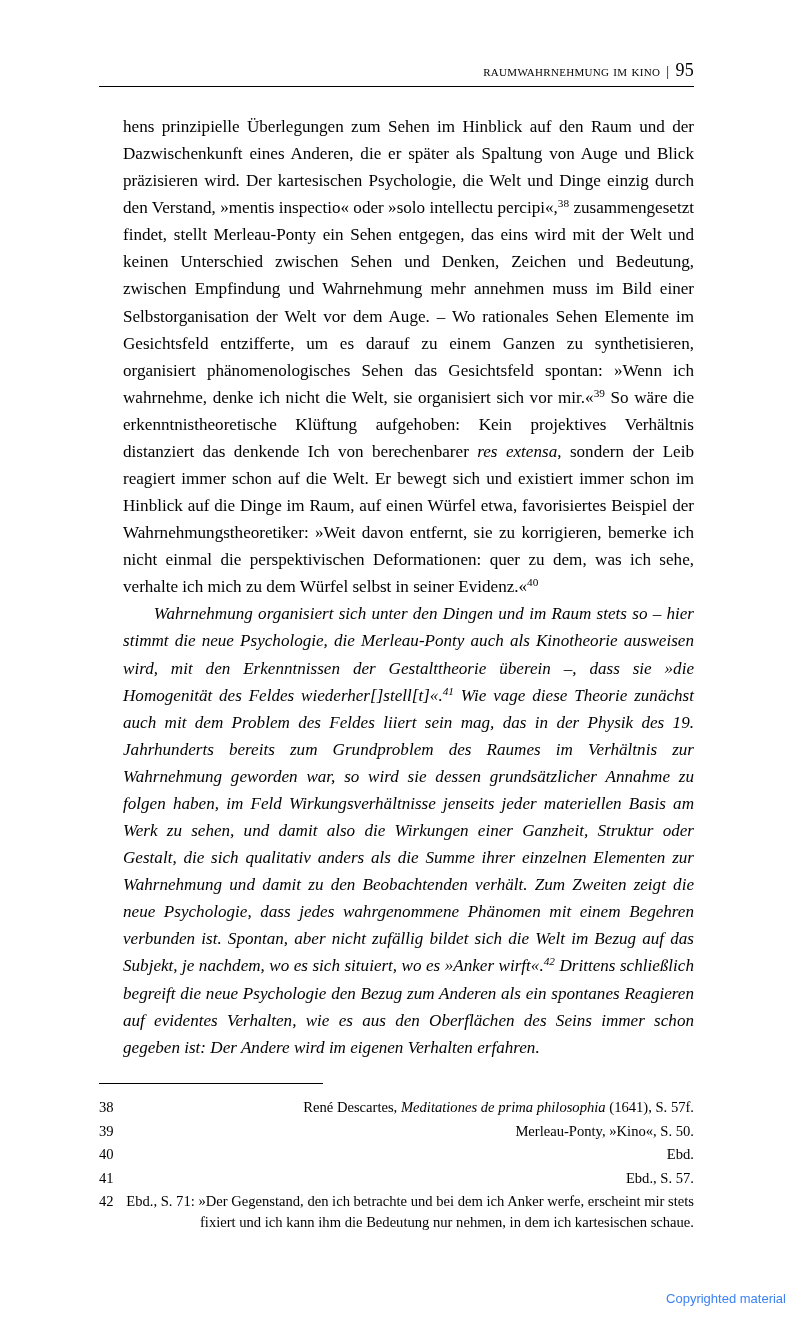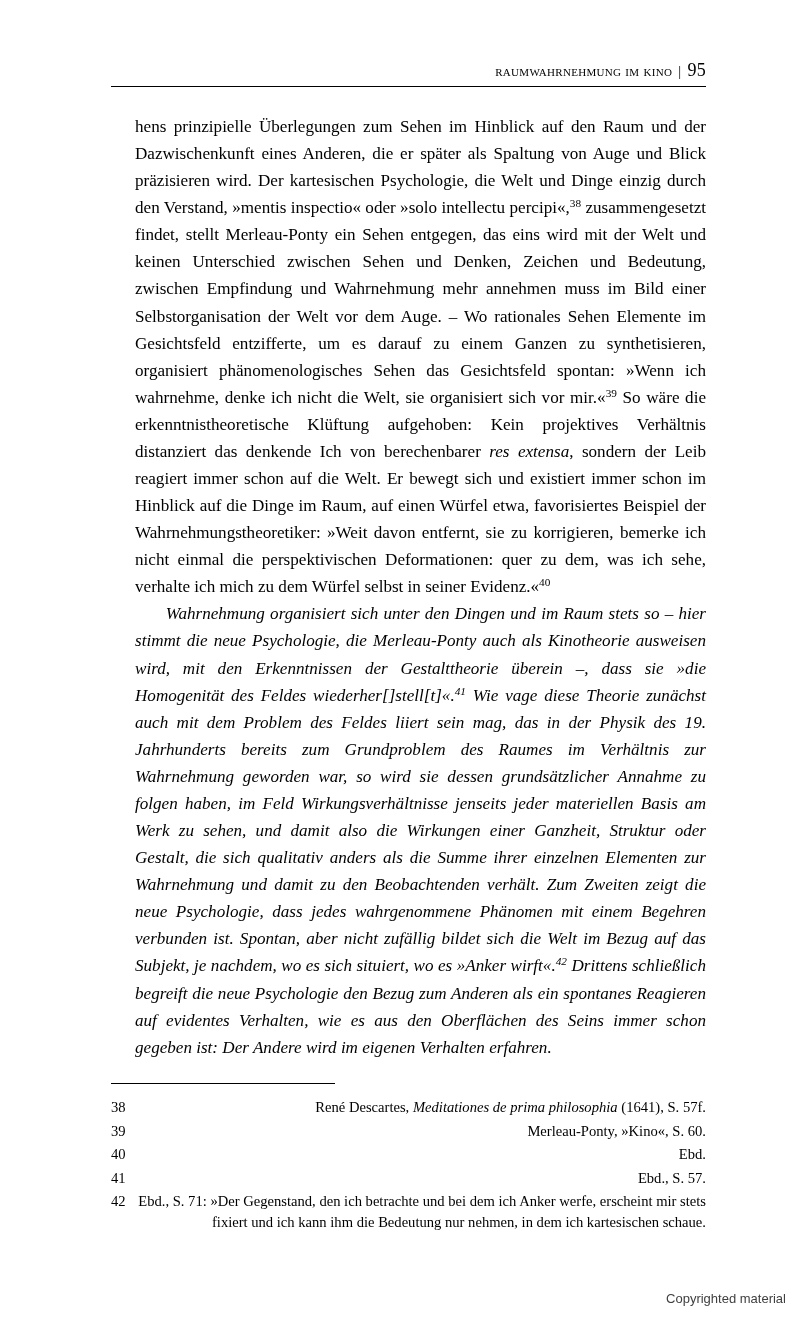--- a/index.html
+++ b/index.html
@@ -18,21 +18,21 @@
   .page {
     position: absolute;
     left: 0;
     top: 0;
     width: 800px;
     height: 1333px;
     background: #ffffff;
   }
   .content {
     position: absolute;
-    left: 111px;
+    left: 99px;
     top: 60px;
     width: 595px;
   }
   .runhead {
     display: flex;
     justify-content: flex-end;
     align-items: baseline;
     font-size: 14.5px;
     letter-spacing: 0.02em;
     padding-bottom: 5px;
@@ -96,21 +96,21 @@
   .fn-text {
     flex: 1;
     text-align: right;
   }
   .copyright {
     position: absolute;
     right: 14px;
     bottom: 27px;
     font-family: "Liberation Sans", sans-serif;
     font-size: 13px;
-    color: #404040;
+    color: #3b82f6;
   }
 </style>
 </head>
 <body>
 
 <div class="page">
 
   <div class="content">
 
     <div class="runhead">
@@ -131,21 +131,21 @@
 
     <div class="footnotes">
 
       <div class="fn">
         <span class="fn-num">38</span>
         <span class="fn-text"><span>René Descartes, </span><em>Meditationes de prima philosophia</em><span> (1641), S. 57f.</span></span>
       </div>
 
       <div class="fn">
         <span class="fn-num">39</span>
-        <span class="fn-text">Merleau-Ponty, »Kino«, S. 60.</span>
+        <span class="fn-text">Merleau-Ponty, »Kino«, S. 50.</span>
       </div>
 
       <div class="fn">
         <span class="fn-num">40</span>
         <span class="fn-text">Ebd.</span>
       </div>
 
       <div class="fn">
         <span class="fn-num">41</span>
         <span class="fn-text">Ebd., S. 57.</span>

